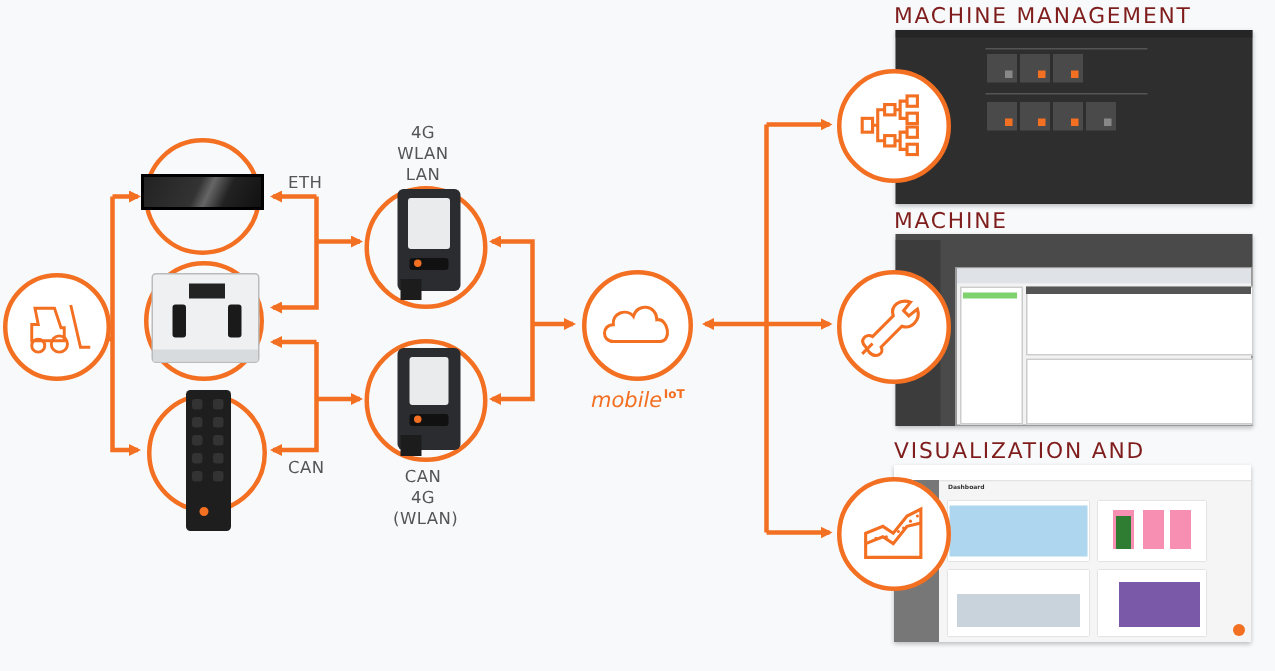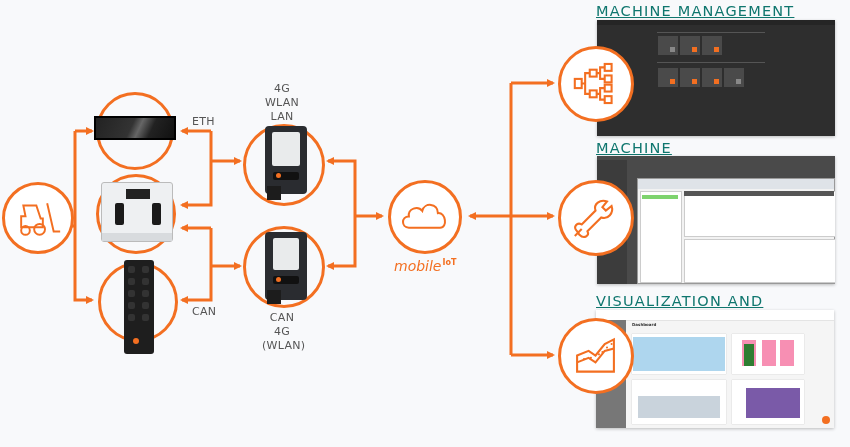--- a/index.html
+++ b/index.html
@@ -2,21 +2,21 @@
 <html><head>
 <meta charset="utf-8">
 <style>
   html, body { margin:0; padding:0; }
   body { width:850px; height:447px; background:#f8f9fb; position:relative; overflow:hidden;
          font-family:"DejaVu Sans", sans-serif; }
   .abs { position:absolute; }
   svg.lines { position:absolute; left:0; top:0; width:850px; height:447px; }
   .circle { position:absolute; border:3.5px solid #f36f21; border-radius:50%; box-sizing:border-box; background:#fff; }
   .lbl { position:absolute; color:#555; font-size:11px; text-align:center; line-height:14px; letter-spacing:0.3px; }
-  .section-title { position:absolute; color:#0f766e; font-size:14.5px; letter-spacing:1.2px; font-family:"DejaVu Sans", sans-serif;text-decoration:underline; }
+  .section-title { position:absolute; color:#7f1d1d; font-size:14.5px; letter-spacing:1.2px; font-family:"DejaVu Sans", sans-serif; }
   .brand { position:absolute; color:#f36f21; font-style:italic; font-size:14px; }
   .brand sup { font-size:8px; font-style:normal; font-weight:bold; vertical-align:6px; margin-left:1px;margin-top:35px; }
 
   
   .dev-display { left:94px; top:116px; width:82px; height:24px; background:linear-gradient(115deg,#222 0%,#333 45%,#666 55%,#222 70%,#111 100%); border:2px solid #000; box-sizing:border-box; }
   .dev-controller { left:101px; top:182px; width:72px; height:60px; background:#eef0f2; border:1px solid #bbb; border-radius:3px; box-sizing:border-box; }
   .dev-controller .scr { position:absolute; left:24px; top:6px; width:24px; height:10px; background:#222; }
   .dev-controller .conn { position:absolute; top:20px; width:9px; height:22px; background:#1a1a1a; border-radius:2px; }
   .dev-controller .base { position:absolute; left:0; bottom:0; width:100%; height:8px; background:#d8dbde; }
   .dev-module { left:124px; top:260px; width:30px; height:94px; background:#1e1e1e; border-radius:3px; }

